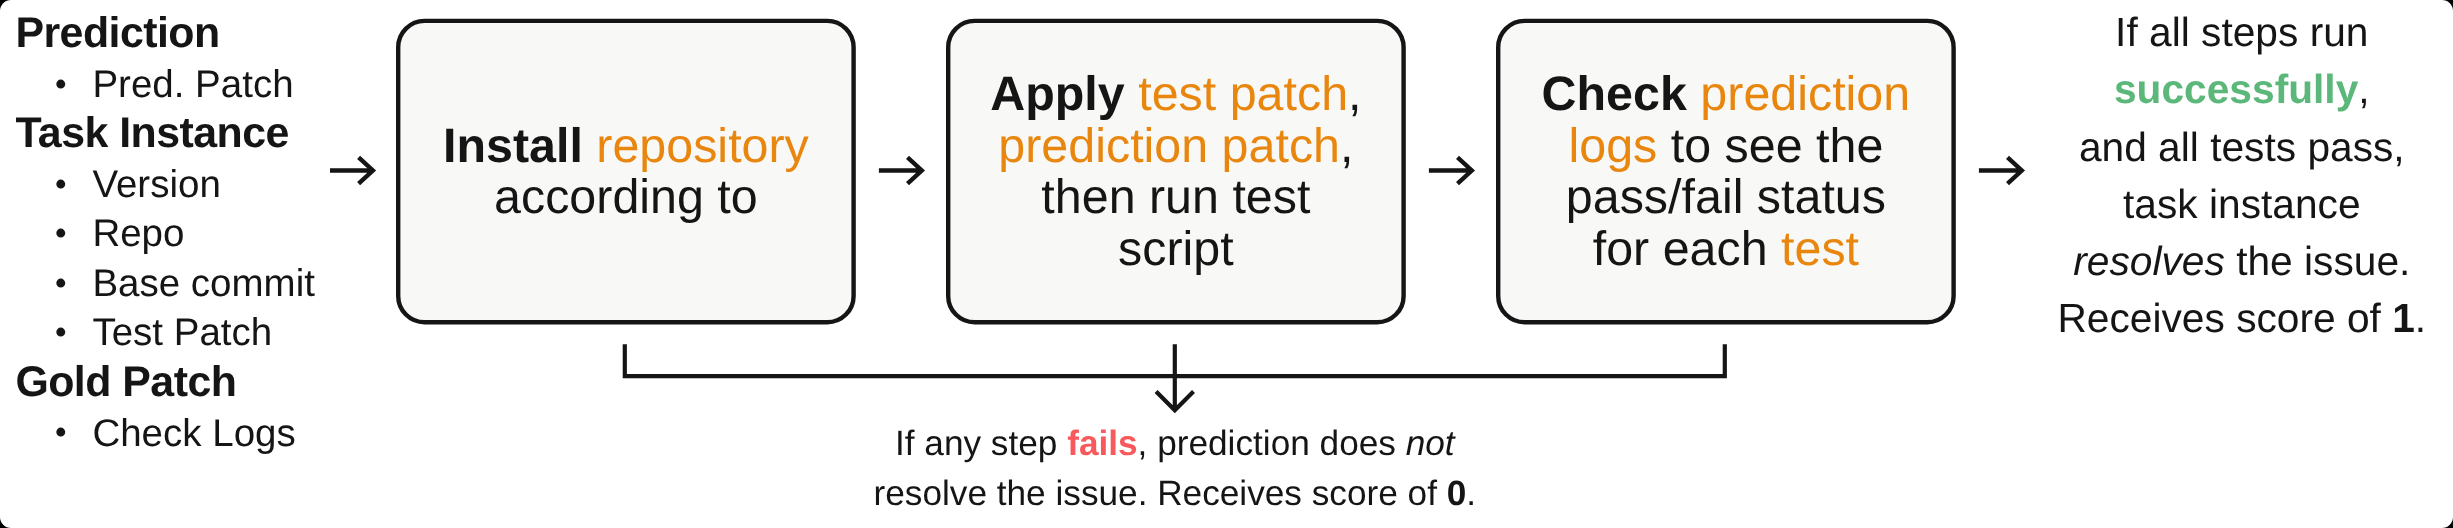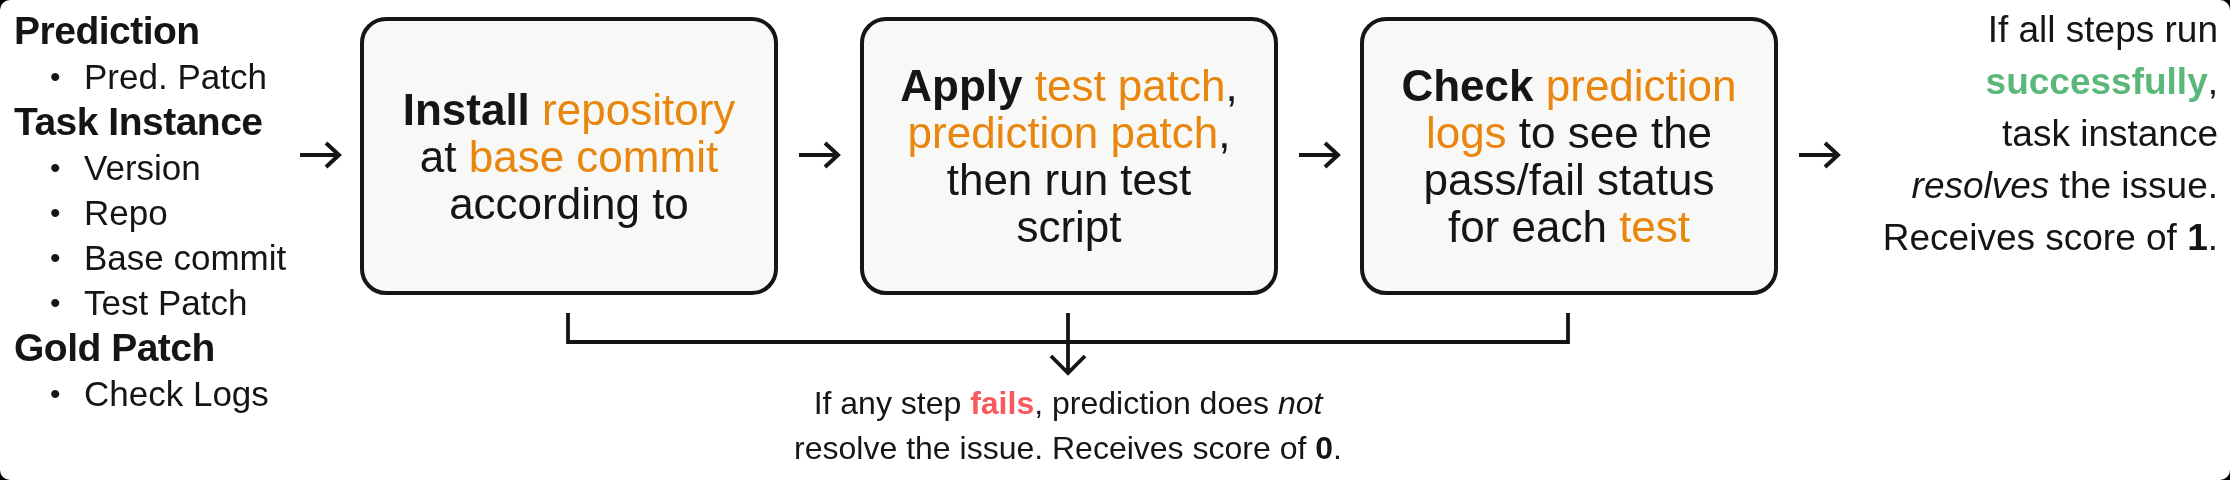--- a/index.html
+++ b/index.html
@@ -19,21 +19,21 @@
   .arrow path{stroke:var(--ink,#151515);stroke-width:4;fill:none;}
   
   .step-box{
     position:absolute;top:17px;width:418px;height:278px;box-sizing:border-box;
     background:var(--boxbg,#F8F8F7);border:4px solid var(--ink,#151515);border-radius:26px;
     display:flex;align-items:center;justify-content:center;text-align:center;
   }
   .box-text{font-size:44px;line-height:47px;}
   .box1{left:360px;} .box2{left:860px;} .box3{left:1360px;}
   
-  .success-note{position:absolute;left:1858px;top:4px;width:360px;font-size:37px;line-height:52px;text-align:right;}
+  .success-note{position:absolute;left:1858px;top:4px;width:360px;font-size:37px;line-height:52px;text-align:center;}
   .failure-note{position:absolute;left:568px;top:381px;width:1000px;text-align:center;font-size:32px;line-height:45px;}
   
   .b{font-weight:700;}
   .i{font-style:italic;}
   .o{color:var(--orange,#E8860E);}
   .g{color:var(--green,#5CB87A);font-weight:700;}
   .r{color:var(--red,#F8595C);font-weight:700;}
   
   .bracket{position:absolute;left:0;top:0;pointer-events:none;}
   .bracket path{stroke:var(--ink,#151515);stroke-width:3.8;fill:none;}
@@ -82,21 +82,20 @@
   <svg class="arrow" style="left:1297px;top:134px" width="44" height="42" viewBox="0 0 44 42">
     <path d="M2 21 H40 M28 9 L41 21 L28 33"></path>
   </svg>
   <svg class="arrow" style="left:1797px;top:134px" width="44" height="42" viewBox="0 0 44 42">
     <path d="M2 21 H40 M28 9 L41 21 L28 33"></path>
   </svg>
 
   <div class="step-box box1">
     <div class="box-text">
         <div class="line"><span class="b">Install</span><span> </span><span class="o">repository</span></div>
-        <div class="line"><span>at </span><span class="o">base commit</span></div>
         <div class="line"><span>according to</span></div>
       </div>
   </div>
   <div class="step-box box3">
     <div class="box-text">
         <div class="line"><span class="b">Check</span><span> </span><span class="o">prediction</span></div>
         <div class="line"><span class="o">logs</span><span> to see the</span></div>
         <div class="line"><span>pass/fail status</span></div>
         <div class="line"><span>for each </span><span class="o">test</span></div>
       </div>
@@ -106,20 +105,21 @@
         <div class="line"><span class="b">Apply</span><span> </span><span class="o">test patch</span><span>,</span></div>
         <div class="line"><span class="o">prediction patch</span><span>,</span></div>
         <div class="line"><span>then run test</span></div>
         <div class="line"><span>script</span></div>
       </div>
   </div>
 
   <div class="success-note">
       <div class="line"><span>If all steps run</span></div>
       <div class="line"><span class="g">successfully</span><span>,</span></div>
+      <div class="line"><span>and all tests pass,</span></div>
       <div class="line"><span>task instance</span></div>
       <div class="line"><span class="i">resolves</span><span> the issue.</span></div>
       <div class="line"><span>Receives score of </span><span class="b">1</span><span>.</span></div>
     </div>
 
   <svg class="bracket" width="2230" height="480" viewBox="0 0 2230 480">
     <path d="M568 313 V342 H1568 V313"></path>
     <path d="M1068 313 V371 M1051 356 L1068 373 L1085 356"></path>
   </svg>
 

